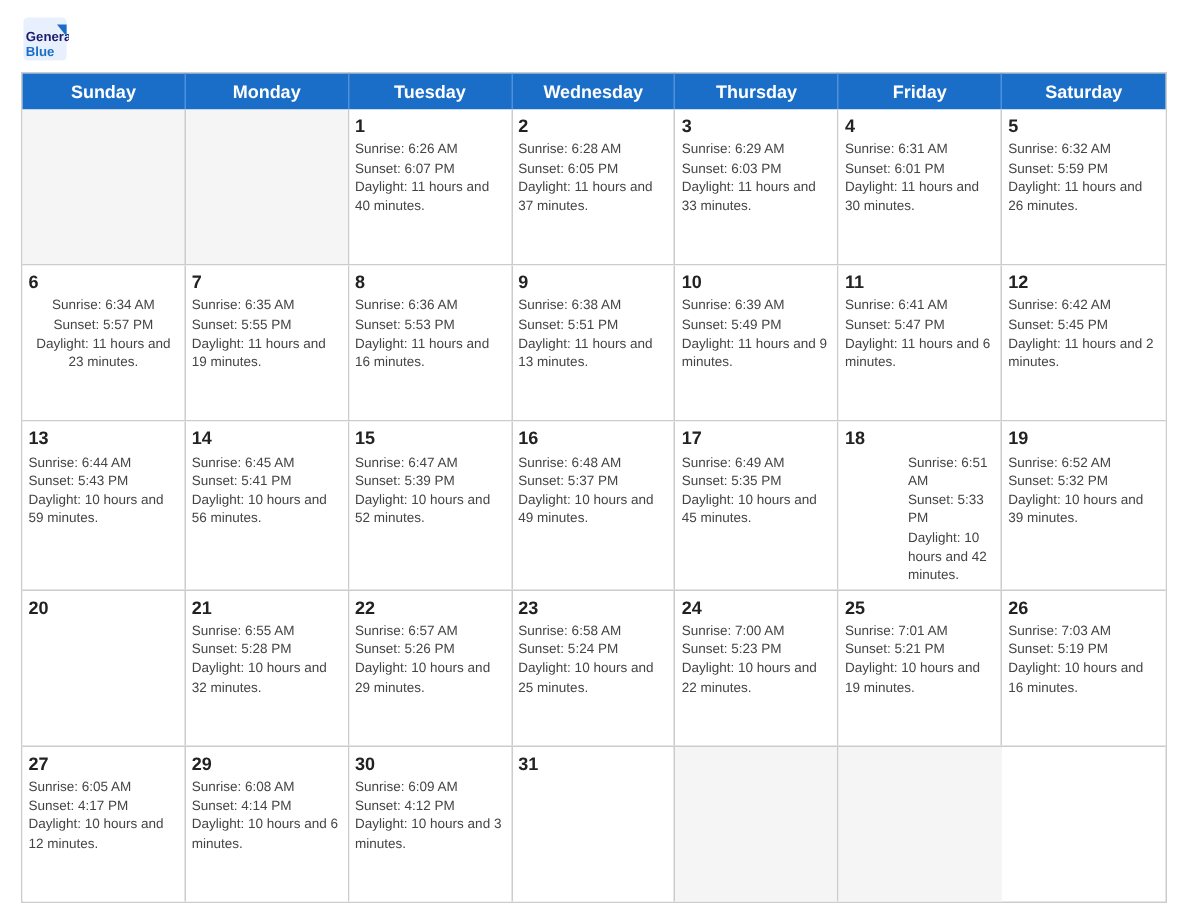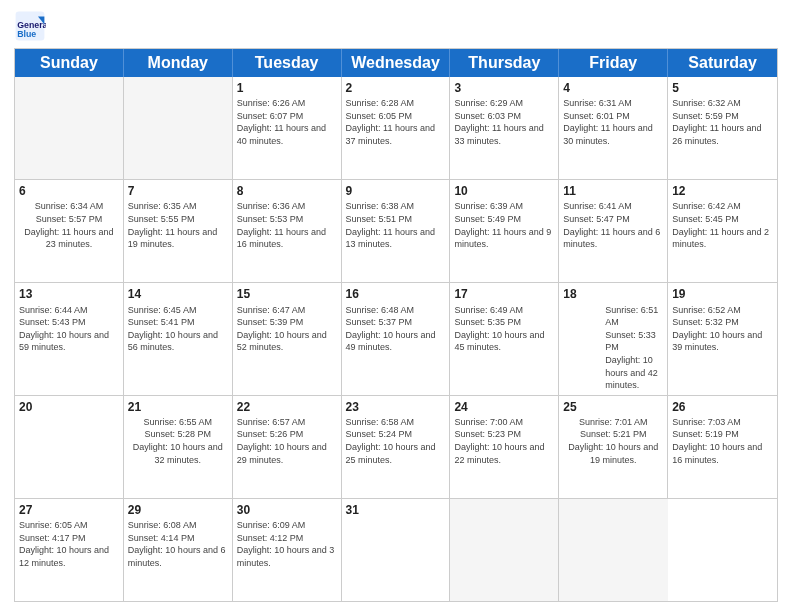--- a/index.html
+++ b/index.html
@@ -51,21 +51,21 @@
       flex-direction: column;
       border: 1px solid #ccc;
     }
     .cal-header-row {
       display: grid;
       grid-template-columns: repeat(7, 1fr);
       background: #1a6ec8;
     }
     .cal-header-cell {
       color: #fff;
-      font-size: 16px;
+      font-size: 12px;
       font-weight: bold;
       text-align: center;
       padding: 5px 2px;
       border-right: 1px solid #5090d8;
     }
     .cal-header-cell:last-child { border-right: none; }
     .cal-body {
       flex: 1;
       display: flex;
       flex-direction: column;
@@ -256,21 +256,21 @@
 Sunset: 5:32 PM
 Daylight: 10 hours and 39 minutes.</div>
           </div>
         </div>
         <div class="cal-row">
           <div class="cal-cell">
             <span class="day-number">20</span>
           </div>
           <div class="cal-cell">
             <span class="day-number">21</span>
-            <div class="cell-info" style="white-space: pre-line; text-align: center;">Sunrise: 6:55 AM
+            <div class="cell-info" style="white-space: pre-line;">Sunrise: 6:55 AM
 Sunset: 5:28 PM
 Daylight: 10 hours and 32 minutes.</div>
           </div>
           <div class="cal-cell">
             <span class="day-number">22</span>
             <div class="cell-info" style="white-space: pre-line;">Sunrise: 6:57 AM
 Sunset: 5:26 PM
 Daylight: 10 hours and 29 minutes.</div>
           </div>
           <div class="cal-cell">
@@ -280,21 +280,21 @@
 Daylight: 10 hours and 25 minutes.</div>
           </div>
           <div class="cal-cell">
             <span class="day-number">24</span>
             <div class="cell-info" style="white-space: pre-line;">Sunrise: 7:00 AM
 Sunset: 5:23 PM
 Daylight: 10 hours and 22 minutes.</div>
           </div>
           <div class="cal-cell">
             <span class="day-number">25</span>
-            <div class="cell-info" style="white-space: pre-line; text-align: center;">Sunrise: 7:01 AM
+            <div class="cell-info" style="white-space: pre-line;">Sunrise: 7:01 AM
 Sunset: 5:21 PM
 Daylight: 10 hours and 19 minutes.</div>
           </div>
           <div class="cal-cell">
             <span class="day-number">26</span>
             <div class="cell-info" style="white-space: pre-line;">Sunrise: 7:03 AM
 Sunset: 5:19 PM
 Daylight: 10 hours and 16 minutes.</div>
           </div>
         </div>

